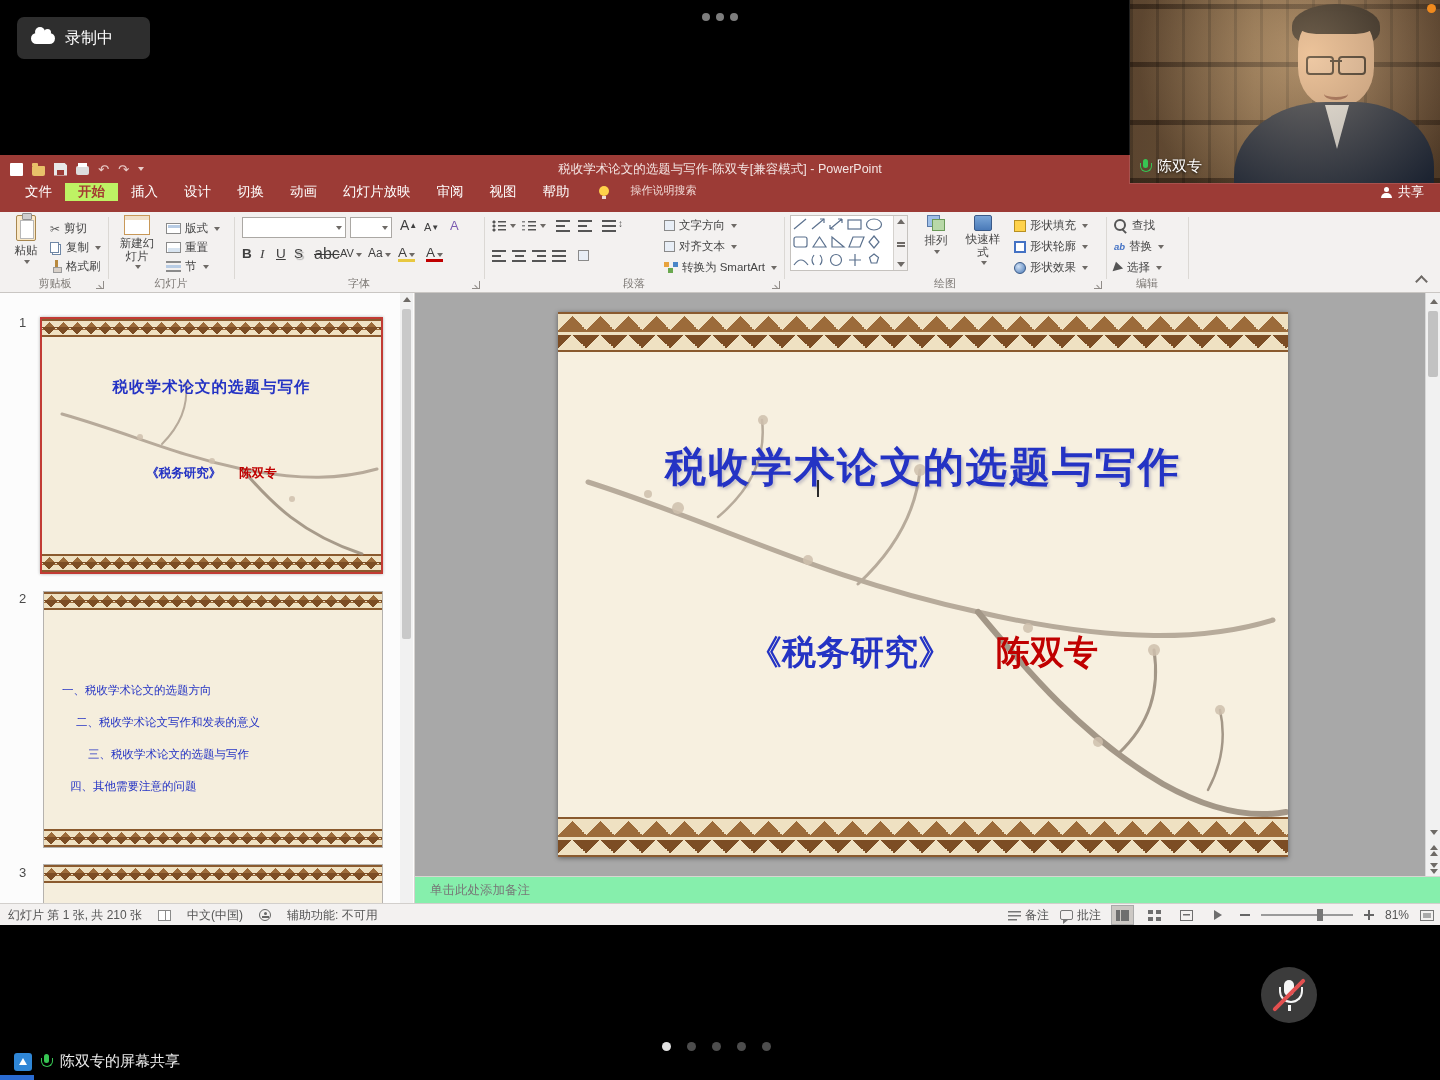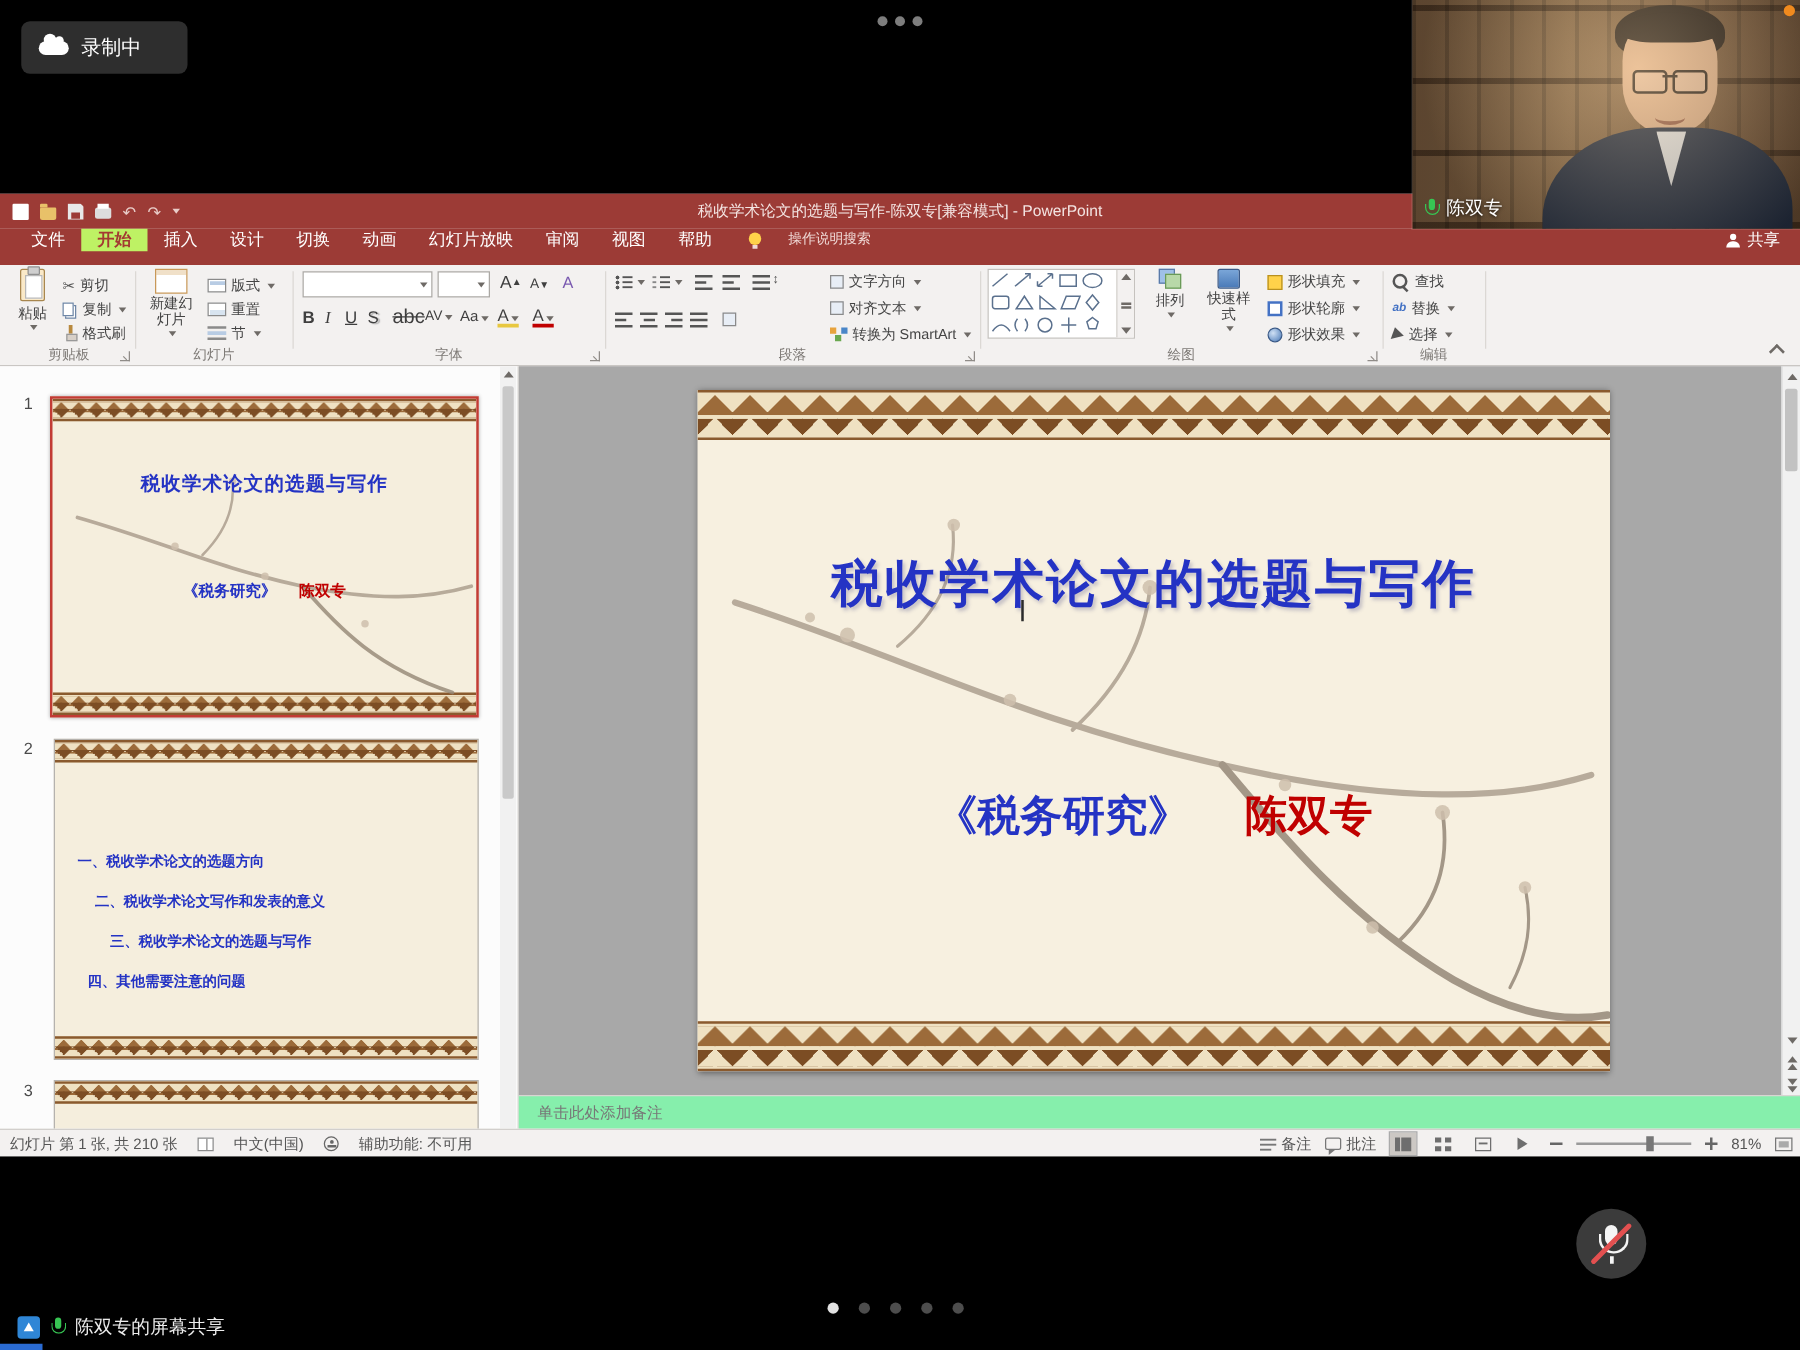--- a/index.html
+++ b/index.html
@@ -128,21 +128,21 @@
 .band.small .ta{height:8px;background-size:14px 8px;top:1px}
 .band.small .tb{height:7px;background-size:14px 7px;bottom:1px}
 .serif{font-family:"Liberation Serif","DejaVu Serif",serif}
 
 
 .t1-title{position:absolute;left:0;right:0;top:58px;text-align:center;font-weight:bold;font-size:15.5px;color:#2433c4;letter-spacing:1px}
 .t1-sub{position:absolute;left:0;right:0;top:146px;text-align:center;font-weight:bold;font-size:12.5px}
 .t1-sub .j{color:#2433c4;margin-right:18px}
 .t1-sub .a{color:#c00000}
 .t2-title{position:absolute;left:0;right:0;top:34px;text-align:center;font-weight:bold;font-size:17px;color:#b02020;letter-spacing:2px}
-.t2-items{position:absolute;left:18px;top:82px;font-weight:bold;color:#2433c4;font-size:11.5px;line-height:32px;white-space:nowrap}
+.t2-items{position:absolute;left:18px;top:82px;font-weight:normal;color:#2433c4;font-size:11.5px;line-height:32px;white-space:nowrap}
 .t2-items div:nth-child(2){margin-left:14px}
 .t2-items div:nth-child(3){margin-left:26px}
 .t2-items div:nth-child(4){margin-left:8px}
 
 
 .editor{position:absolute;left:415px;top:138px;width:1025px;height:583px;background:#a8a8a8}
 .slide{position:absolute;left:143px;top:19px;width:730px;height:545px;background:#f7f0e0;box-shadow:0 1px 5px rgba(0,0,0,.45);overflow:hidden}
 .slide-title{position:absolute;left:0;right:0;top:128px;text-align:center;font-weight:bold;font-size:41px;color:#2433c4;letter-spacing:2px;text-shadow:2px 2px 3px rgba(90,90,140,.3)}
 .slide-sub{position:absolute;left:0;right:0;top:318px;text-align:center;font-weight:bold;font-size:34px}
 .slide-sub .j{color:#2433c4;margin-right:44px}

